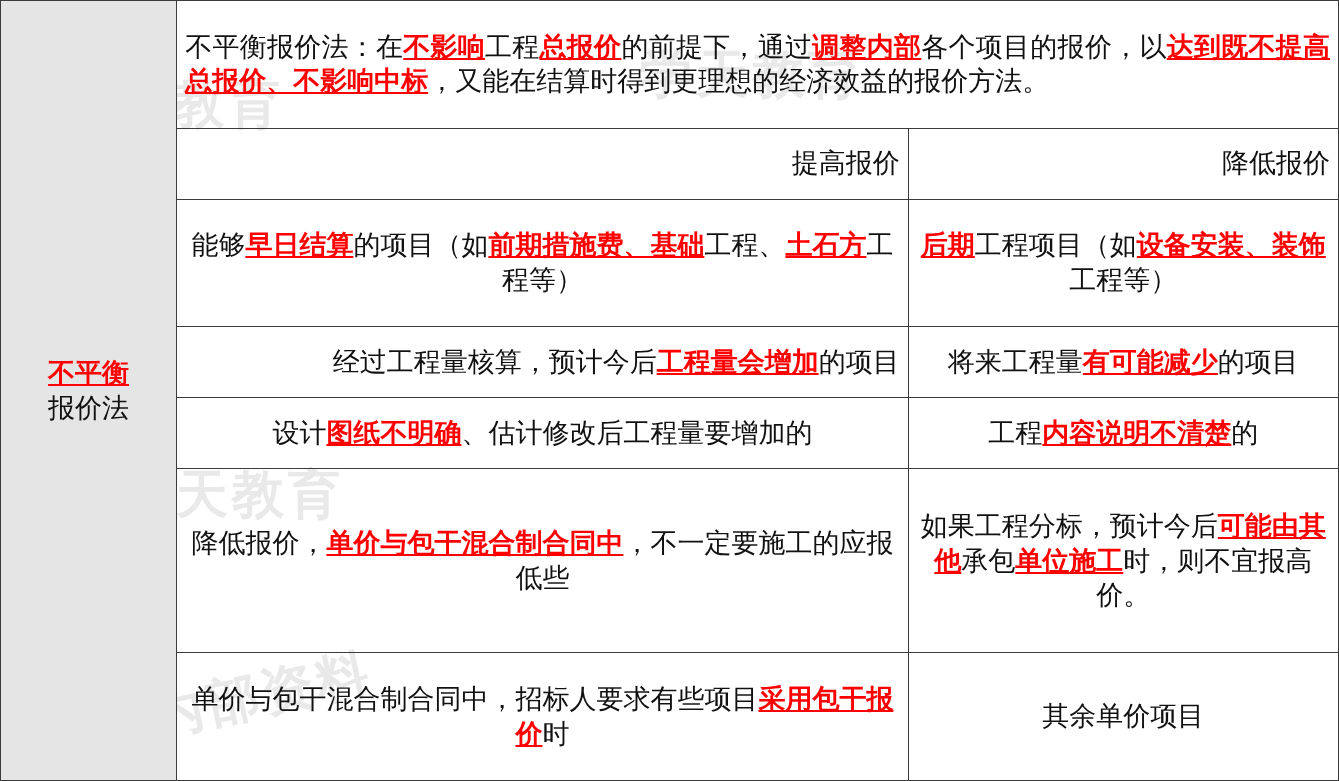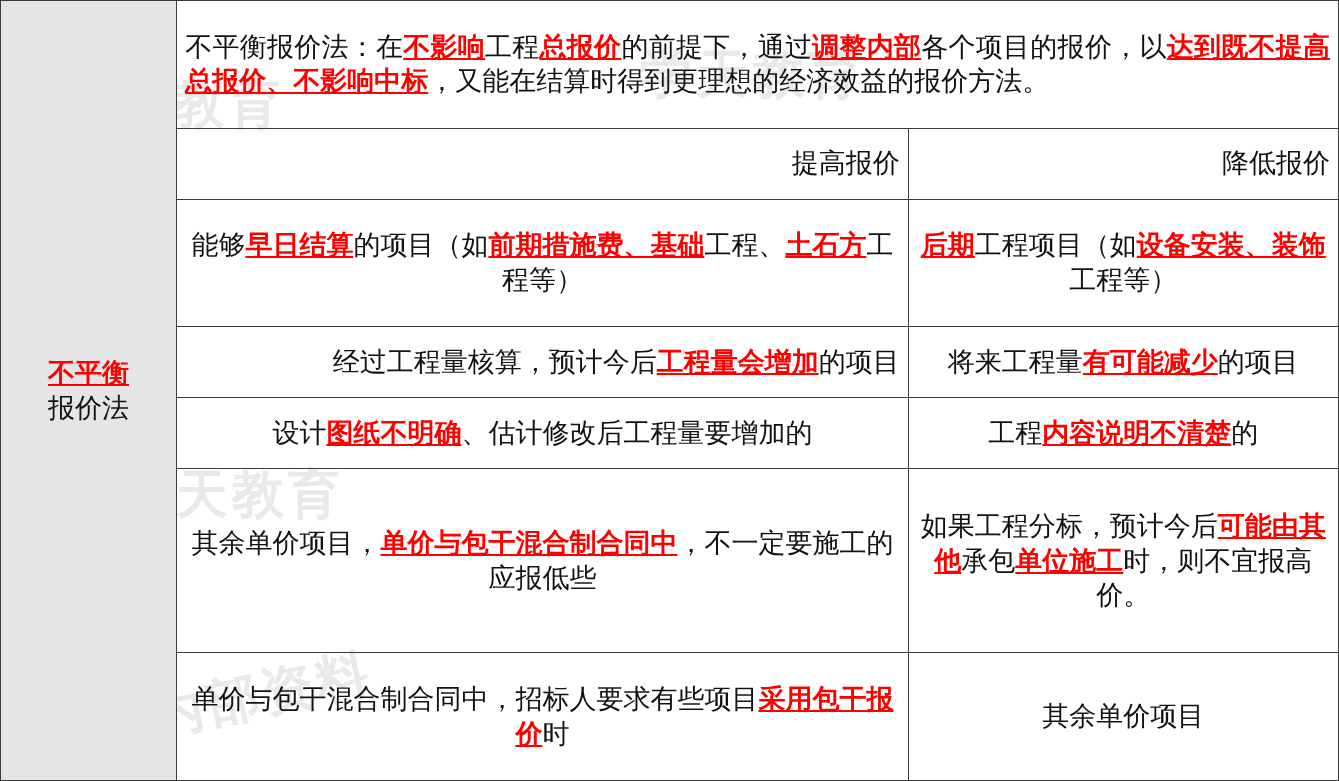--- a/index.html
+++ b/index.html
@@ -118,21 +118,21 @@
       </tr>
       <tr>
         <td class="lft"><span class="rich"><span class="blk">经过工程量核算，预计今后</span><span class="red">工程量会增加</span><span class="blk">的项目</span></span></td>
         <td class="ctr"><span class="rich"><span class="blk">将来工程量</span><span class="red">有可能减少</span><span class="blk">的项目</span></span></td>
       </tr>
       <tr>
         <td class="ctr"><span class="rich"><span class="blk">设计</span><span class="red">图纸不明确</span><span class="blk">、估计修改后工程量要增加的</span></span></td>
         <td class="ctr"><span class="rich"><span class="blk">工程</span><span class="red">内容说明不清楚</span><span class="blk">的</span></span></td>
       </tr>
       <tr>
-        <td class="ctr"><span class="rich"><span class="blk">其余单价项目，</span><span class="red">单价与包干混合制合同中</span><span class="blk">，不一定要施工的应报低些</span></span></td>
+        <td class="ctr"><span class="rich"><span class="blk">降低报价，</span><span class="red">单价与包干混合制合同中</span><span class="blk">，不一定要施工的应报低些</span></span></td>
         <td class="ctr"><span class="rich"><span class="blk">如果工程分标，预计今后</span><span class="red">可能由其他</span><span class="blk">承包</span><span class="red">单位施工</span><span class="blk">时，则不宜报高价。</span></span></td>
       </tr>
       <tr>
         <td class="ctr"><span class="rich"><span class="blk">单价与包干混合制合同中，招标人要求有些项目</span><span class="red">采用包干报价</span><span class="blk">时</span></span></td>
         <td class="ctr"><span class="rich"><span class="blk">其余单价项目</span></span></td>
       </tr>
     </tbody>
   </table>
 </div>
 

